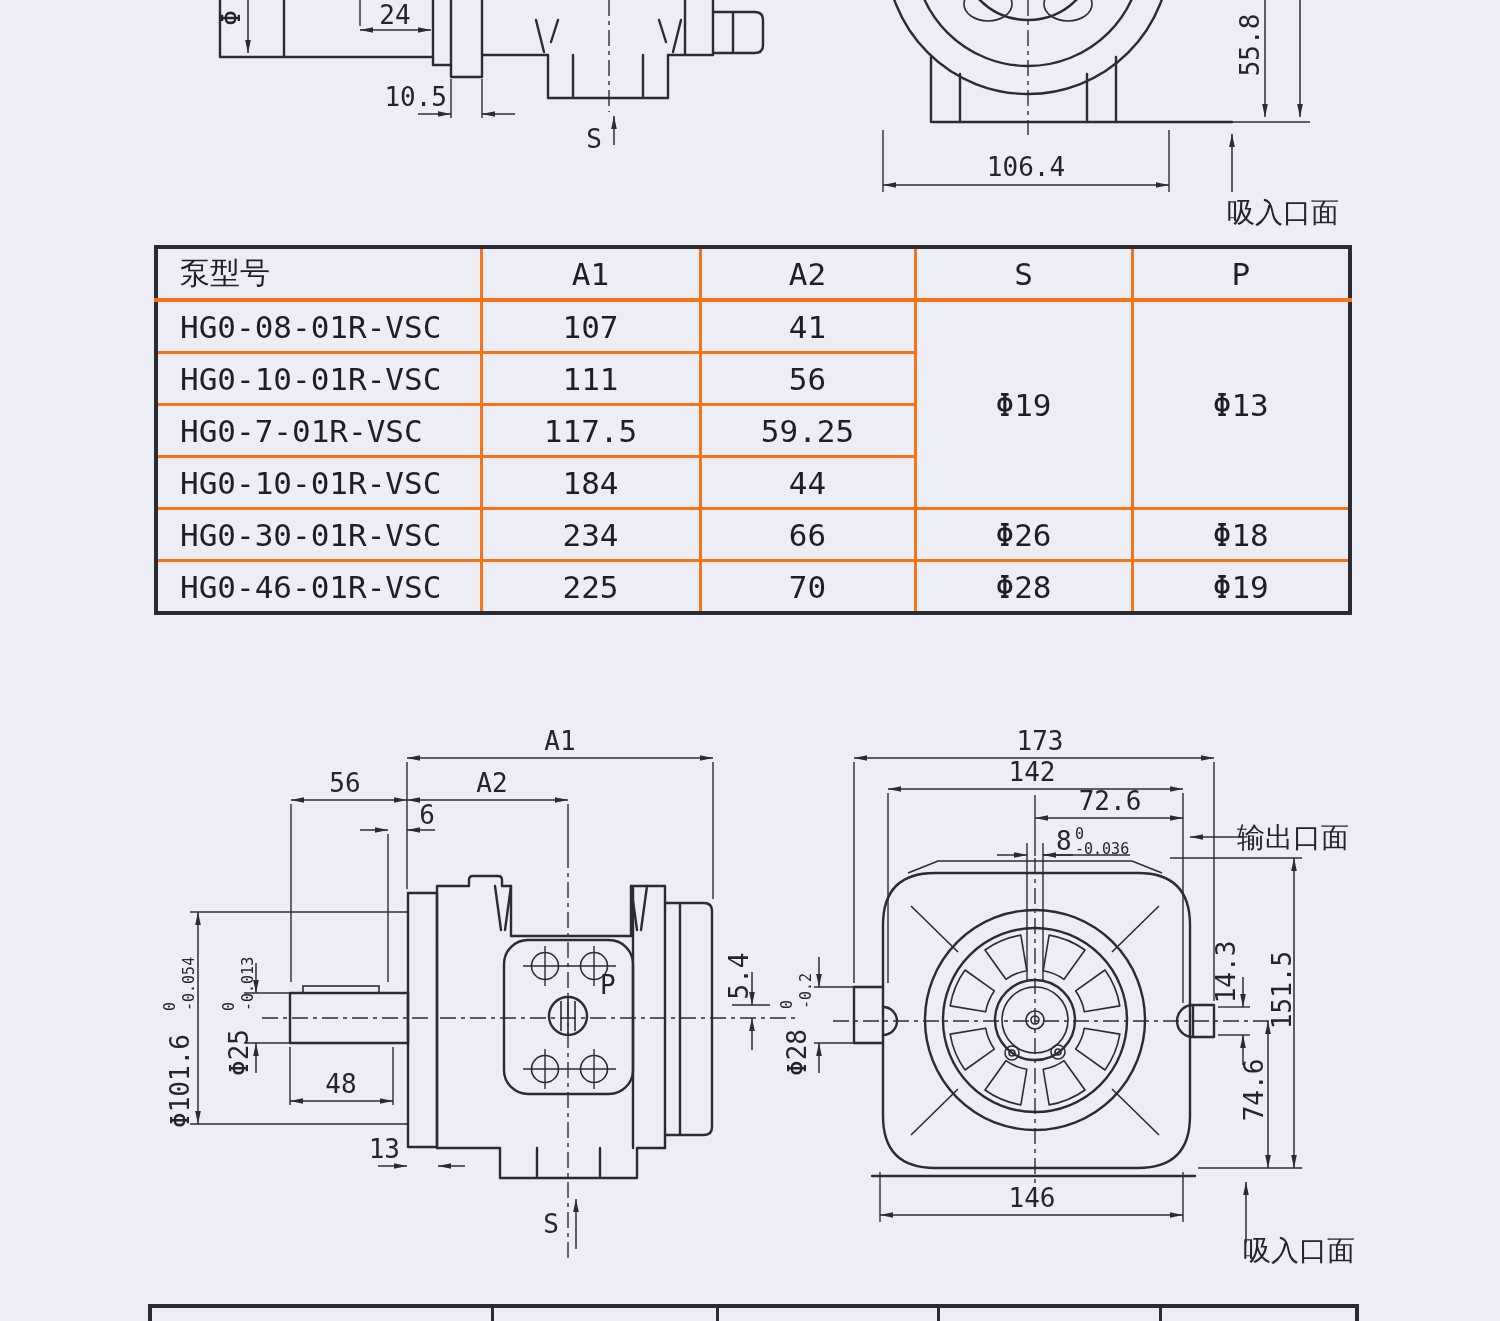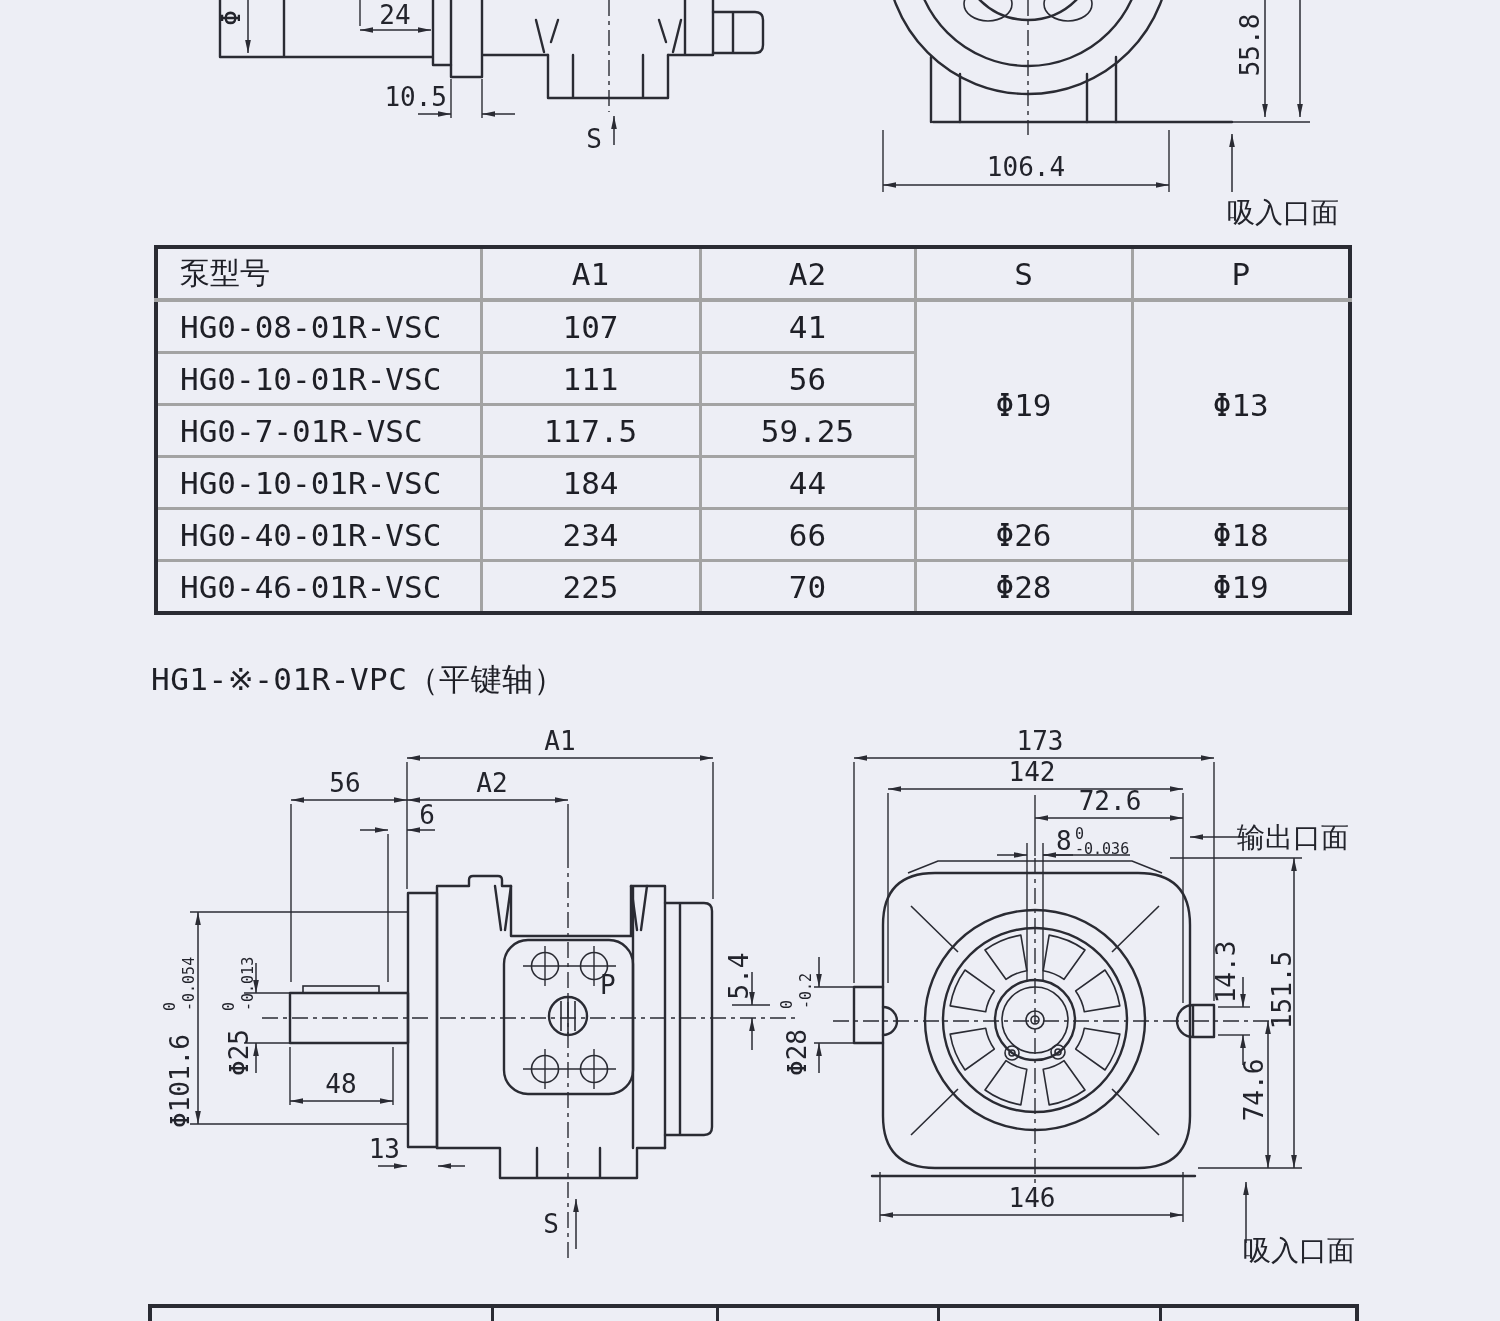--- a/index.html
+++ b/index.html
@@ -11,21 +11,21 @@
   .th2{fill:none;stroke:#2a2b33;stroke-width:1.6;}
   .ext{fill:none;stroke:#2a2b33;stroke-width:1.4;}
   .cl{fill:none;stroke:#2a2b33;stroke-width:1.4;stroke-dasharray:16 5 4 5;}
   .dim{fill:none;stroke:#2a2b33;stroke-width:1.5;marker-start:url(#arr);marker-end:url(#arr);}
   .dimE{fill:none;stroke:#2a2b33;stroke-width:1.5;marker-end:url(#arr);}
   .dt{font-family:"DejaVu Sans Mono",monospace;font-size:26px;}
   .dts{font-family:"DejaVu Sans Mono",monospace;font-size:15px;}
   .ck{font-family:"DejaVu Sans","Liberation Sans",sans-serif;font-size:28px;}
   #spec-table{position:absolute;left:154px;top:245px;border-collapse:collapse;table-layout:fixed;
               border:4px solid #2a2b33;}
-  #spec-table th,#spec-table td{border:3px solid #a3a3a3;height:49px;text-align:center;
+  #spec-table th,#spec-table td{border:3px solid #f97316;height:49px;text-align:center;
               font-family:"DejaVu Sans Mono",monospace;font-size:31px;font-weight:normal;
               padding:0;color:#1e1f26;}
   #spec-table thead th{border-bottom-width:4px;}
   #spec-table .model-cell,#spec-table .model-h{text-align:left;padding-left:22px;}
   #spec-table .model-h{font-family:"DejaVu Sans","Liberation Sans",sans-serif;font-size:30px;}
   #section-title{position:absolute;left:151px;top:659px;font-family:"DejaVu Sans Mono","DejaVu Sans",sans-serif;
               font-size:31px;letter-spacing:.5px;color:#1e1f26;white-space:nowrap;}
   #bottom-table{position:absolute;left:148px;top:1304px;width:1203px;height:17px;
               border:4px solid #2a2b33;border-bottom:none;}
   #bottom-table .v{position:absolute;top:0;bottom:0;width:3px;background:#2a2b33;}
@@ -132,37 +132,36 @@
           <td class="model-cell">HG0-7-01R-VSC</td>
           <td>117.5</td>
           <td>59.25</td>
         </tr>
         <tr>
           <td class="model-cell">HG0-10-01R-VSC</td>
           <td>184</td>
           <td>44</td>
         </tr>
         <tr>
-          <td class="model-cell">HG0-40-01R-VSC</td>
+          <td class="model-cell">HG0-30-01R-VSC</td>
           <td>234</td>
           <td>66</td>
           <td>Φ26</td>
           <td>Φ18</td>
         </tr>
         <tr>
           <td class="model-cell">HG0-46-01R-VSC</td>
           <td>225</td>
           <td>70</td>
           <td>Φ28</td>
           <td>Φ19</td>
         </tr>
       </tbody>
   </table>
 
-  <div id="section-title">HG1-※-01R-VPC（平键轴）</div>
 
   <svg style="left:150px;top:725px;width:660px;height:550px" viewBox="150 725 660 550">
     <g>
 
       <path class="out" d="M408 893 H437 V1147 H408 Z"></path>
 
       <path class="out" d="M437 886 H469 M469 886 V880 Q469 876 473 876 H498 Q502 876 502 880 V886 M502 886 H511 M511 886 V936 H631 V886 M631 886 H665 M437 886 V1148 M633 886 V1148 M665 886 V1148"></path>
       <path class="out" d="M495 886 L501 930 M511 886 L505 930 M631 886 L637 930 M647 886 L641 930"></path>
 
       <path class="out" d="M665 903 H704 Q712 903 712 911 V1127 Q712 1135 704 1135 H665 M680 903 V1135"></path>

